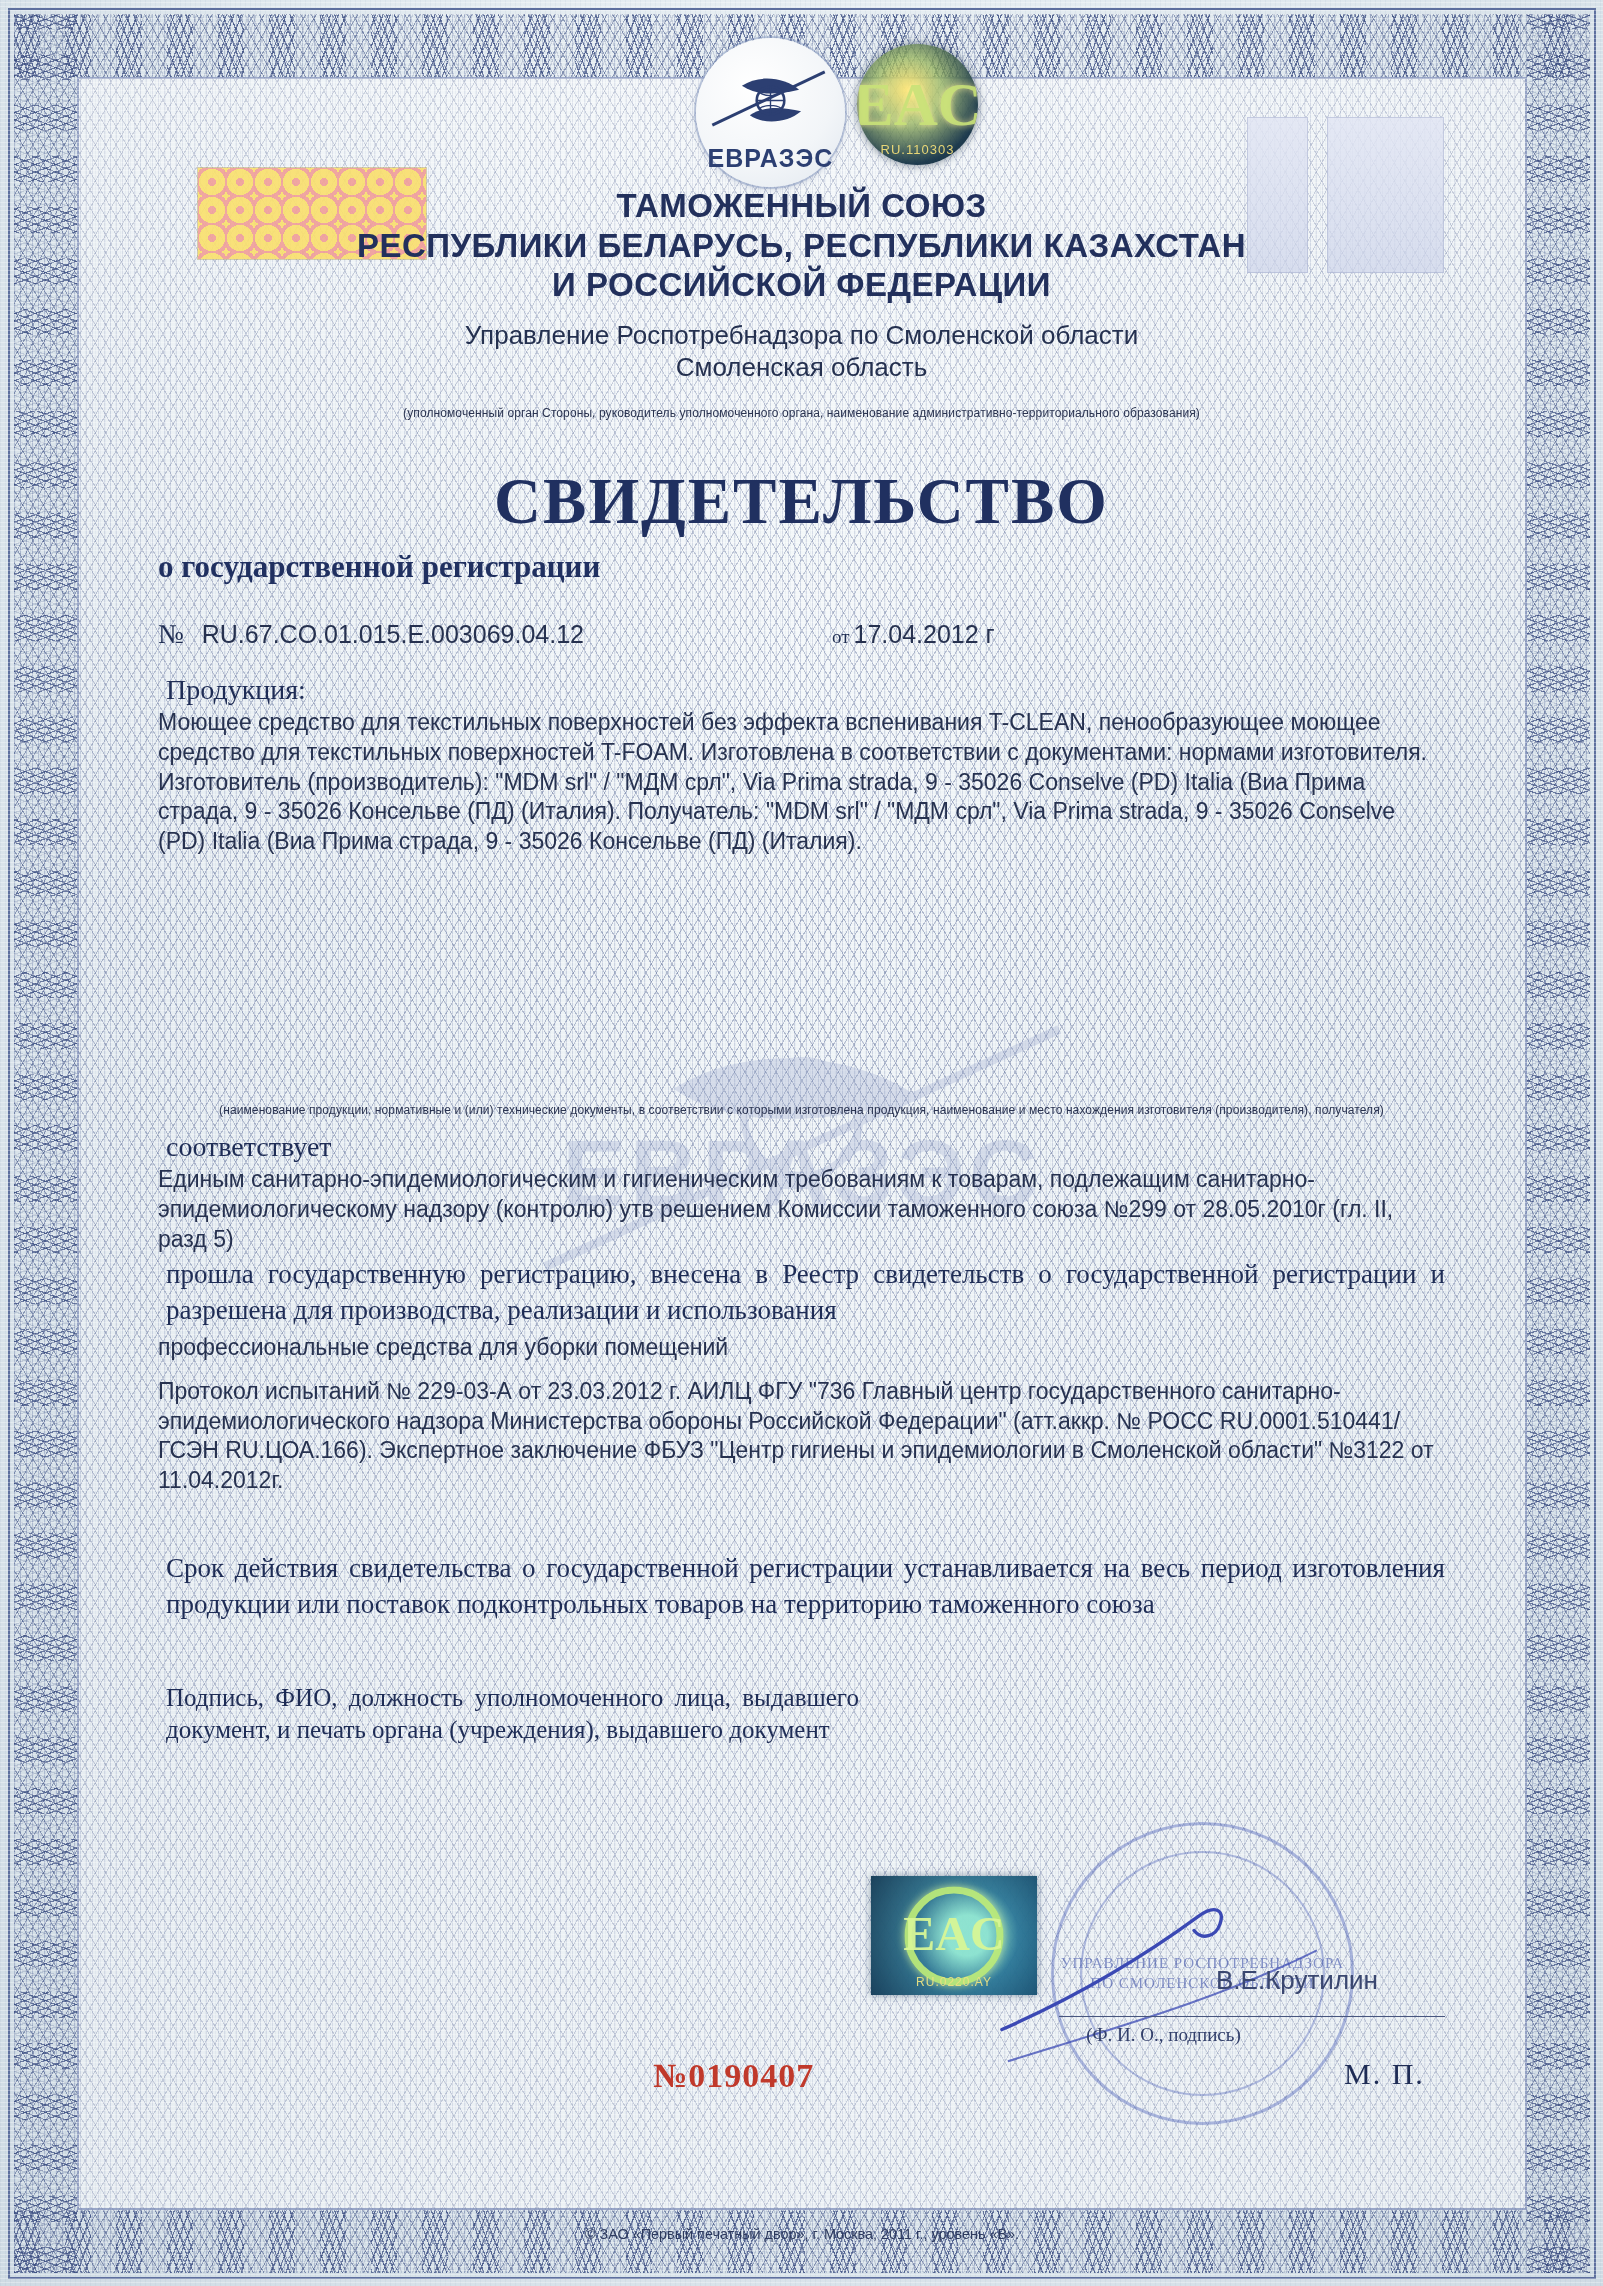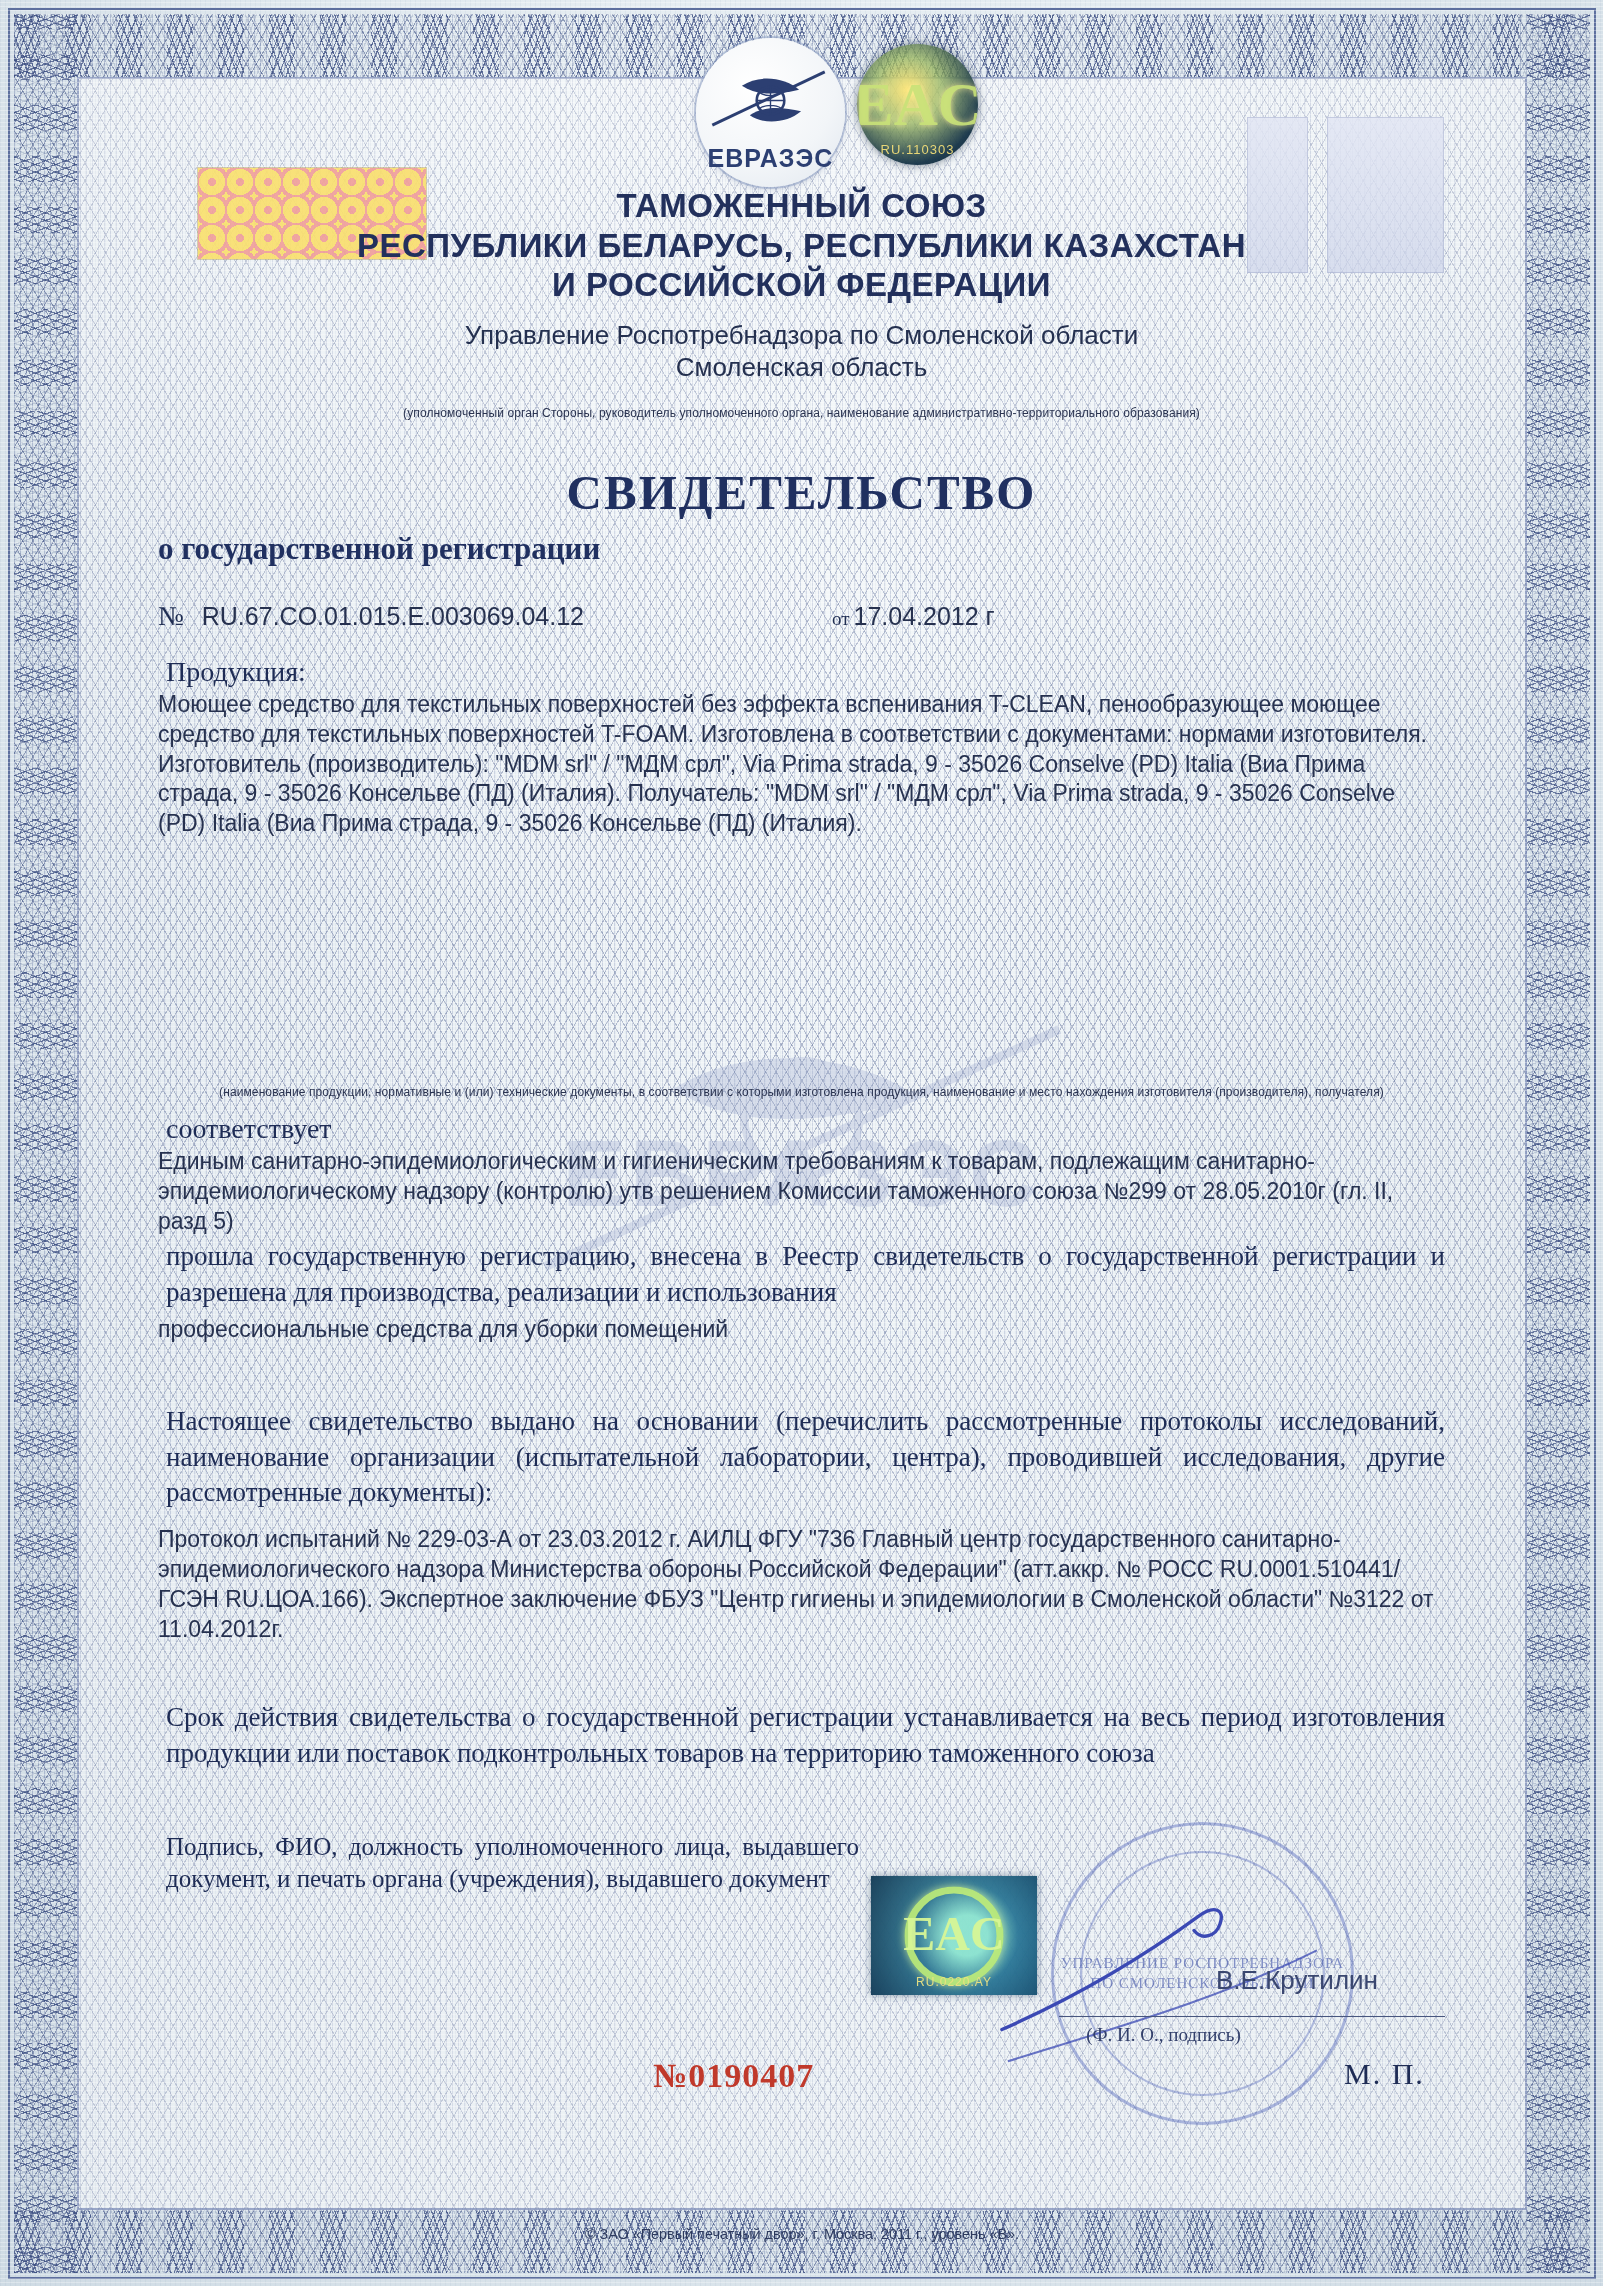--- a/index.html
+++ b/index.html
@@ -127,21 +127,21 @@
   .ttl-main .l3{font-size:33px;}
   .org{
     text-align:center;color:#24304f;font-size:26px;line-height:1.25;margin-top:14px;
   }
   .caption{
     text-align:center;color:#2a3350;font-family:Liberation Sans, sans-serif;
     font-size:12px;letter-spacing:0.1px;
   }
   .cert-title{
     text-align:center;font-family:"Liberation Serif", serif;font-weight:bold;
-    font-size:49px;color:#203060;letter-spacing:2px;
+    font-size:65px;color:#203060;letter-spacing:2px;
   }
   .cert-sub{
     text-align:left;font-family:"Liberation Serif", serif;font-weight:bold;
     font-size:31px;color:#203060;margin-top:10px;
   }
   .numrow{display:flex;align-items:baseline;margin-top:34px;}
   .numrow .no{font-family:"Liberation Serif", serif;font-size:27px;color:#1f2d52;}
   .numrow .nov{font-size:25px;color:#26314f;margin-left:6px;padding-left:12px;}
   .numrow .ot{margin-left:248px;font-family:"Liberation Serif", serif;font-size:19px;color:#1f2d52;}
   .numrow .otv{font-size:25px;color:#26314f;margin-left:4px;}
@@ -297,21 +297,20 @@
     <div class="lbl-serif" style="margin-top:24px">Продукция:</div>
     <div class="body-sans">Моющее средство для текстильных поверхностей без эффекта вспенивания T-CLEAN, пенообразующее моющее средство для текстильных поверхностей T-FOAM. Изготовлена в соответствии с документами: нормами изготовителя. Изготовитель (производитель): "MDM srl" / "МДМ срл", Via Prima strada, 9 - 35026 Conselve (PD) Italia (Виа Прима страда, 9 - 35026 Консельве (ПД)  (Италия).  Получатель: "MDM srl" / "МДМ срл", Via Prima strada, 9 - 35026 Conselve (PD) Italia (Виа Прима страда, 9 - 35026 Консельве (ПД)  (Италия).</div>
 
     <div class="caption" style="margin-top:246px">(наименование продукции, нормативные и (или) технические документы, в соответствии с которыми изготовлена продукция, наименование и место нахождения изготовителя (производителя), получателя)</div>
 
     <div class="lbl-serif" style="margin-top:14px">соответствует</div>
     <div class="body-sans">Единым санитарно-эпидемиологическим и гигиеническим требованиям к товарам, подлежащим санитарно-эпидемиологическому надзору (контролю) утв  решением Комиссии таможенного союза №299 от 28.05.2010г  (гл. II, разд 5)</div>
     <div class="body-serif body-serif-j" style="margin-top:2px">прошла государственную регистрацию, внесена в Реестр свидетельств о государственной регистрации и разрешена для производства, реализации и использования</div>
     <div class="body-sans" style="margin-top:4px">профессиональные средства для уборки помещений</div>
 
-    <div class="body-serif body-serif-j" style="margin-top:59px">Настоящее свидетельство выдано на основании (перечислить рассмотренные протоколы исследований, наименование организации (испытательной лаборатории, центра), проводившей исследования, другие рассмотренные документы):</div>
     <div class="body-sans" style="margin-top:14px">Протокол испытаний № 229-03-А от 23.03.2012 г. АИЛЦ ФГУ "736 Главный центр государственного санитарно-эпидемиологического надзора Министерства обороны Российской Федерации" (атт.аккр. № РОСС RU.0001.510441/ ГСЭН RU.ЦОА.166). Экспертное заключение ФБУЗ "Центр гигиены и эпидемиологии в Смоленской области" №3122 от 11.04.2012г.</div>
 
     <div class="body-serif body-serif-j" style="margin-top:55px">Срок действия свидетельства о государственной регистрации устанавливается на весь период изготовления продукции или поставок подконтрольных товаров на территорию таможенного союза</div>
 
     <div class="sign-note" style="margin-top:59px">Подпись, ФИО, должность уполномоченного лица, выдавшего документ, и печать органа (учреждения), выдавшего документ</div>
   </div>
 
   <div class="holo-sq">
     <div class="ring"></div>
     <div class="eac">EAC</div>

